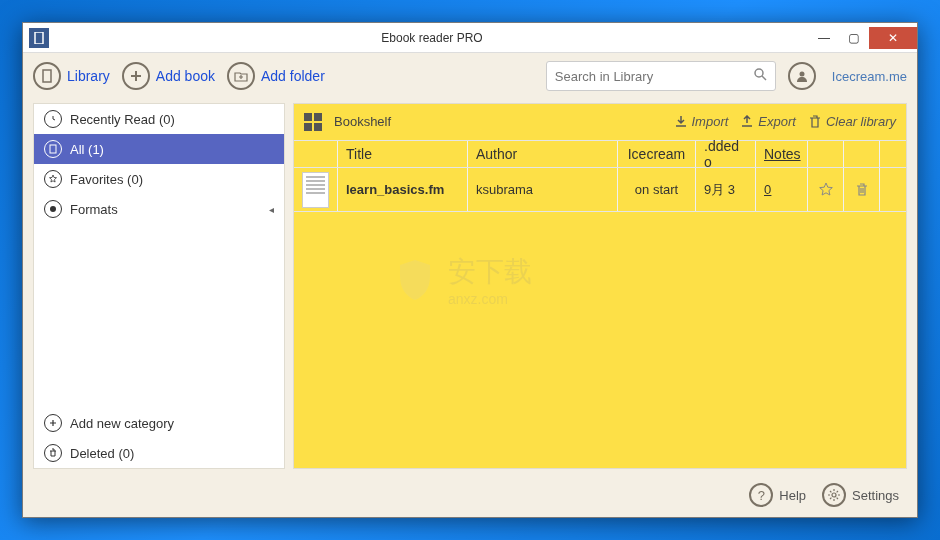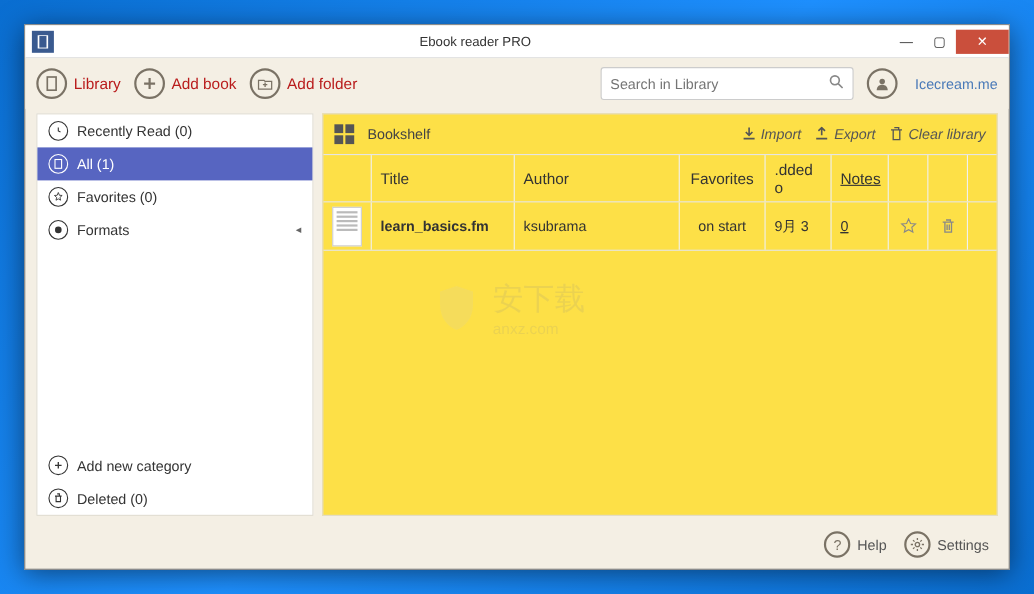--- a/index.html
+++ b/index.html
@@ -6,21 +6,21 @@
 body { width: 940px; height: 540px; background: linear-gradient(135deg, #0a6ed1 0%, #1e90ff 50%, #0a6ed1 100%); display: flex; align-items: center; justify-content: center; overflow: hidden; }
 .window { width: 896px; height: 496px; background: #f4efe4; border: 1px solid #7a7a7a; box-shadow: 0 4px 24px rgba(0,0,0,0.5); display: flex; flex-direction: column; }
 .titlebar { height: 30px; background: #fff; display: flex; align-items: center; border-bottom: 1px solid #ddd; }
 .titlebar-icon { width: 20px; height: 20px; background: #3a5a8f; margin: 0 6px; display: flex; align-items: center; justify-content: center; }
 .titlebar-icon svg { width: 12px; height: 12px; }
 .titlebar-title { flex: 1; text-align: center; font-size: 12px; color: #333; }
 .win-controls { display: flex; }
 .win-btn { width: 30px; height: 22px; display: flex; align-items: center; justify-content: center; font-size: 12px; color: #333; cursor: pointer; }
 .win-btn.close { background: #ca4f3c; color: #fff; width: 48px; }
 .toolbar { height: 46px; background: #f4efe4; display: flex; align-items: center; padding: 0 10px; gap: 12px; }
-.tool-btn { display: flex; align-items: center; gap: 6px; cursor: pointer; color: #b91c1c; font-size: 14px; }
+.tool-btn { display: flex; align-items: center; gap: 6px; cursor: pointer; color: #1d4ed8; font-size: 14px; }
 .circ-icon { width: 28px; height: 28px; border: 2px solid #7a7265; border-radius: 50%; display: flex; align-items: center; justify-content: center; color: #7a7265; }
 .circ-icon svg { width: 14px; height: 14px; }
 .toolbar-spacer { flex: 1; }
 .search-box { width: 230px; height: 30px; background: #fff; border: 1px solid #ccc; border-radius: 3px; display: flex; align-items: center; padding: 0 8px; gap: 16px; }
 .search-box input { flex: 1; border: none; outline: none; font-size: 13px; color: #555; background: transparent; }
 .search-box .search-icon { color: #888; }
 .me-link { color: #4a7ab8; font-size: 13px; cursor: pointer; margin-left: 4px; }
 .content { flex: 1; display: flex; gap: 0; padding: 0; }
 .sidebar { width: 252px; background: #fff; margin: 4px 0 4px 10px; border: 1px solid #e0dcd0; display: flex; flex-direction: column; }
 .side-item { height: 30px; display: flex; align-items: center; padding: 0 10px; gap: 8px; font-size: 13px; color: #333; cursor: pointer; }
@@ -30,21 +30,21 @@
 .side-item .chev { margin-left: auto; font-size: 10px; color: #666; }
 .side-spacer { flex: 1; }
 .main { flex: 1; background: #fde047; margin: 4px 10px 4px 8px; border: 1px solid #e0dcd0; display: flex; flex-direction: column; }
 .main-toolbar { height: 36px; display: flex; align-items: center; padding: 0 10px; gap: 12px; border-bottom: 1px solid transparent; }
 .grid-icon { display: grid; grid-template-columns: 1fr 1fr; gap: 2px; width: 18px; height: 18px; }
 .grid-icon span { background: #555; }
 .main-toolbar-label { font-size: 13px; color: #444; }
 .main-toolbar-spacer { flex: 1; }
 .main-action { display: flex; align-items: center; gap: 4px; font-size: 13px; color: #555; cursor: pointer; font-style: italic; }
 .main-action svg { width: 14px; height: 14px; }
-.table-head { display: flex; height: 44px; border-top: 1px solid #e5e5e5; border-bottom: 1px solid #e5e5e5; }
+.table-head { display: flex; height: 28px; border-top: 1px solid #e5e5e5; border-bottom: 1px solid #e5e5e5; }
 .table-head > div { display: flex; align-items: center; font-size: 14px; color: #333; border-right: 1px solid #f0f0f0; padding: 0 8px; }
 .col-thumb { width: 44px; }
 .col-title { width: 130px; }
 .col-author { width: 150px; }
 .col-progress { width: 78px; text-align: center; justify-content: center !important; }
 .col-added { width: 60px; }
 .col-notes { width: 52px; text-decoration: underline; }
 .col-fav { width: 36px; justify-content: center !important; }
 .col-del { width: 36px; justify-content: center !important; }
 .table-row { display: flex; height: 44px; border-bottom: 1px solid #e5e5e5; }
@@ -201,21 +201,21 @@
               <path d="M2 3h10M4 3v9h6V3M5 1h4v2" fill="none" stroke="currentColor" stroke-width="1.2"></path>
             </svg>
           <span>Clear library</span>
         </div>
       </div>
 
       <div class="table-head">
         <div class="col-thumb"></div>
         <div class="col-title">Title</div>
         <div class="col-author">Author</div>
-        <div class="col-progress">Favorites</div>
+        <div class="col-progress">Icecream</div>
         <div class="col-added">.dded o</div>
         <div class="col-notes">Notes</div>
         <div class="col-fav"></div>
         <div class="col-del"></div>
       </div>
 
       <div class="table-row">
         <div class="col-thumb">
           <div class="thumb">
               <span></span>

